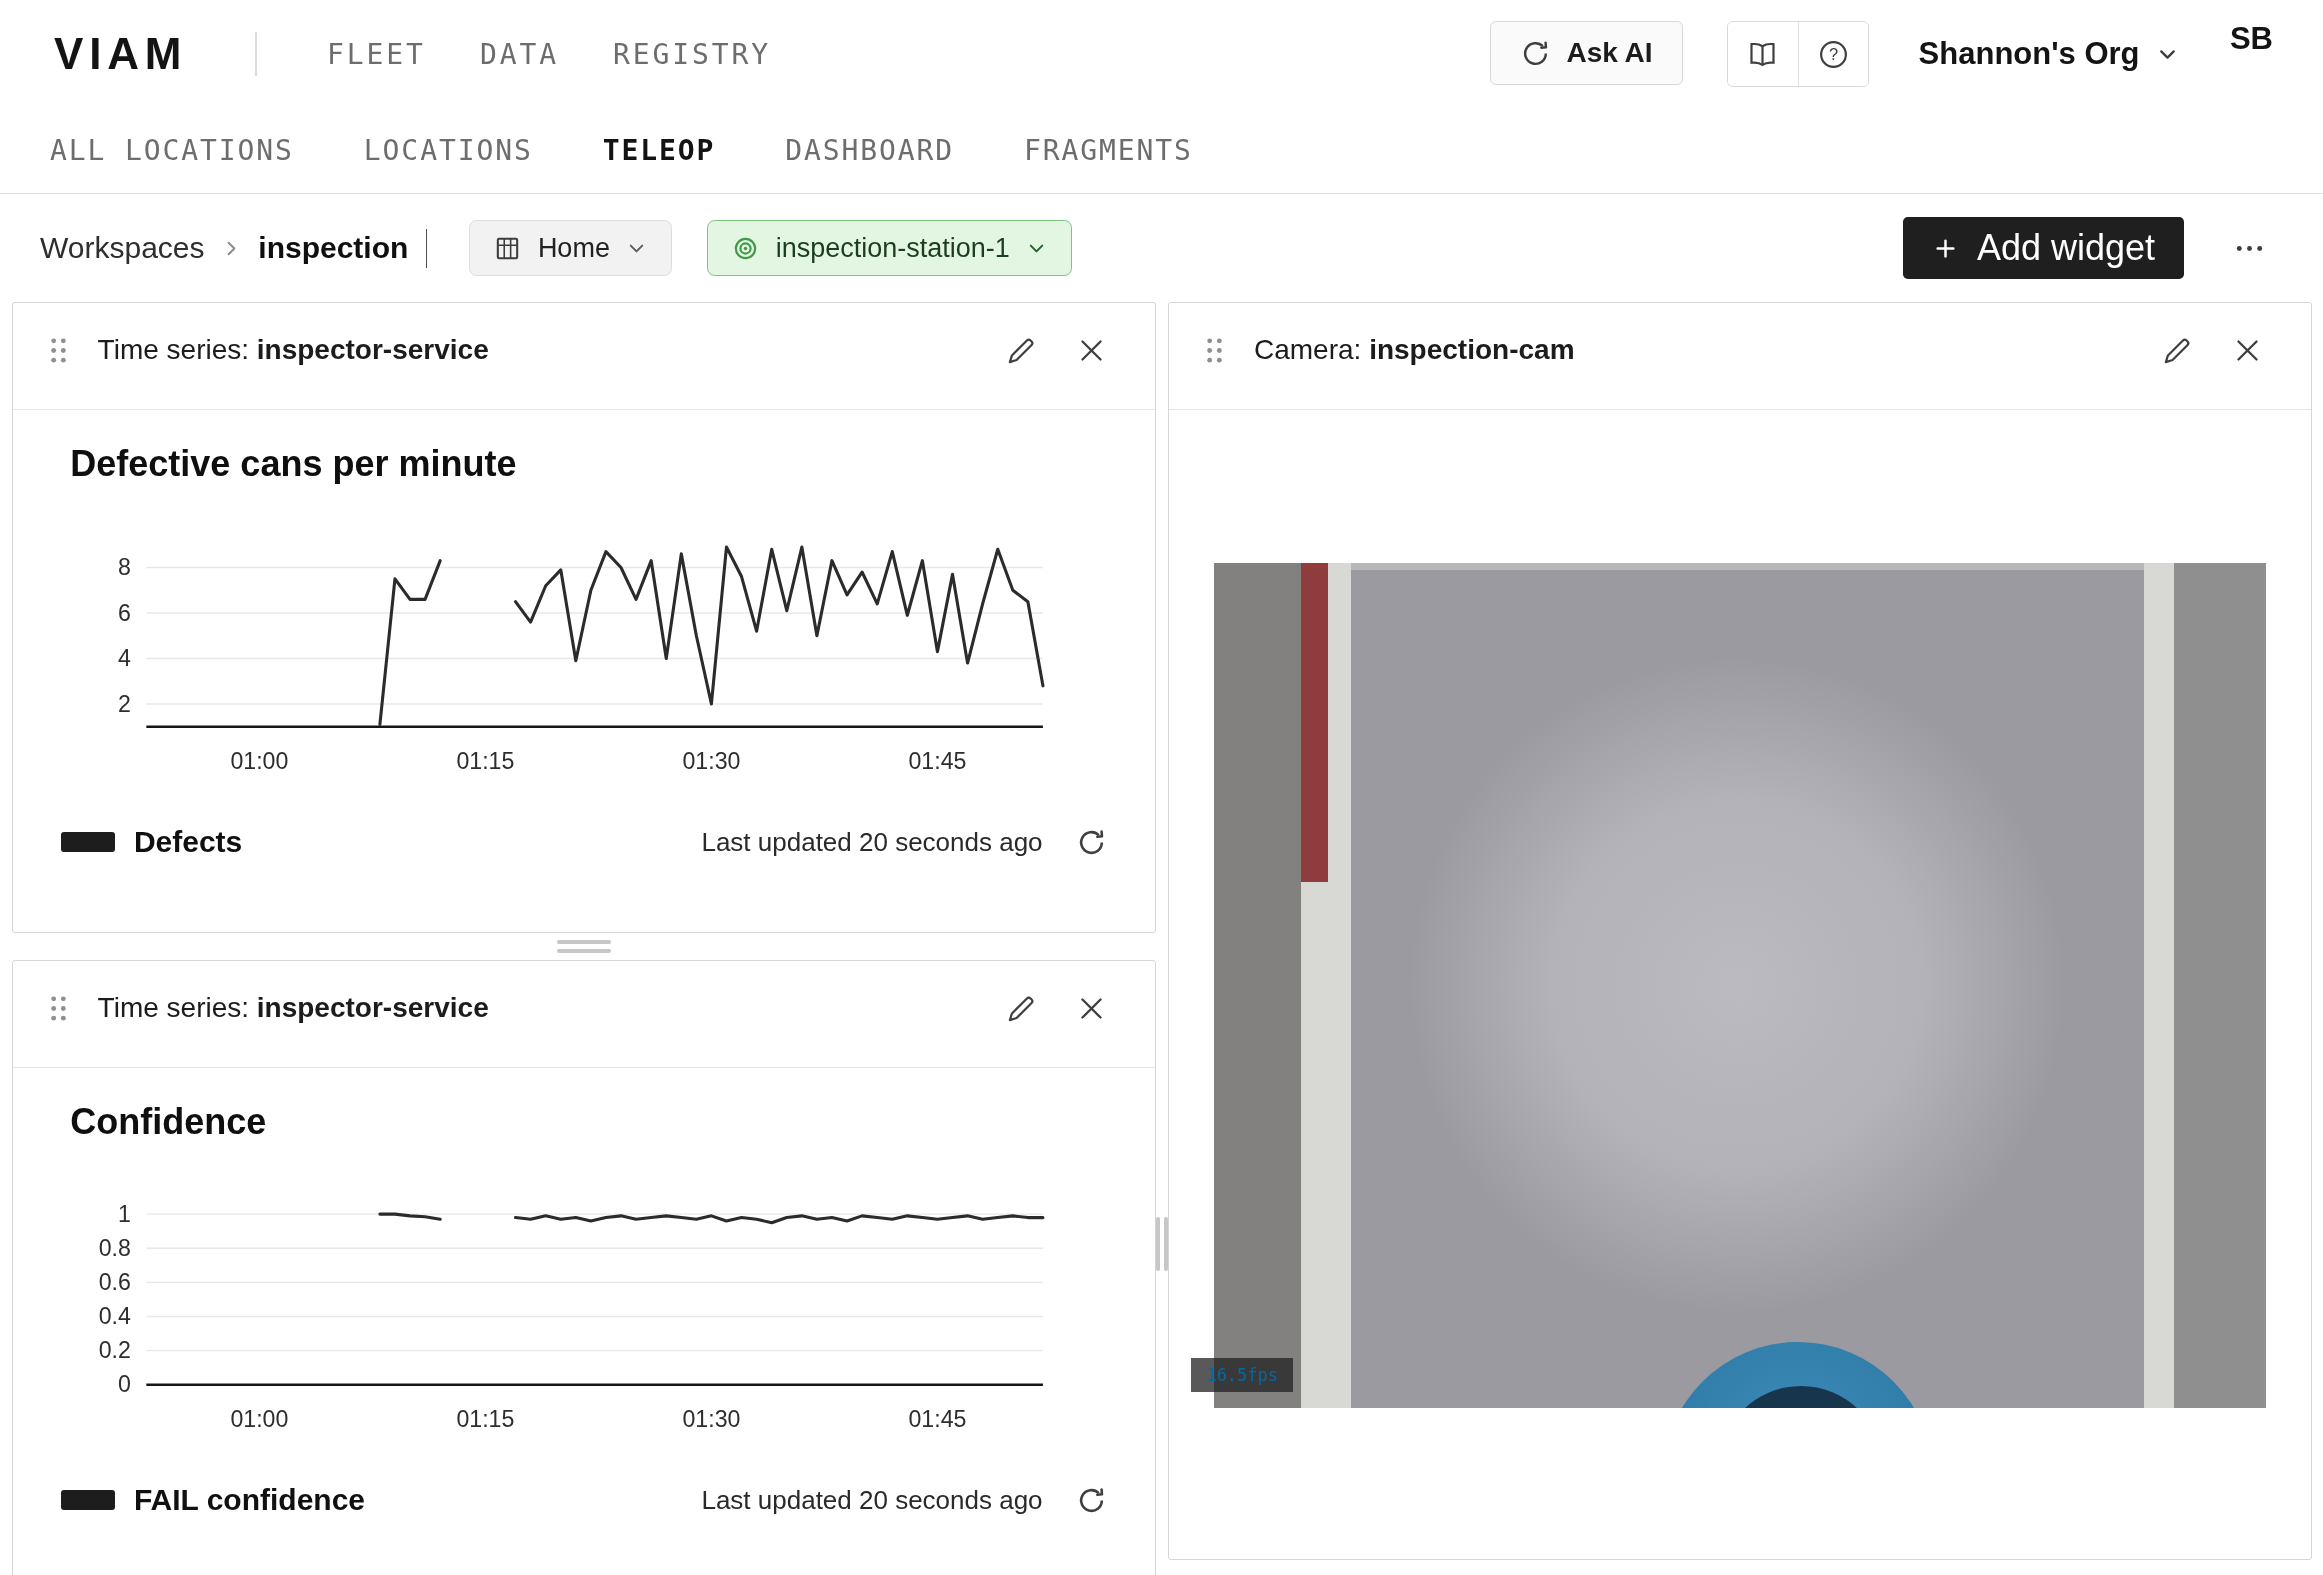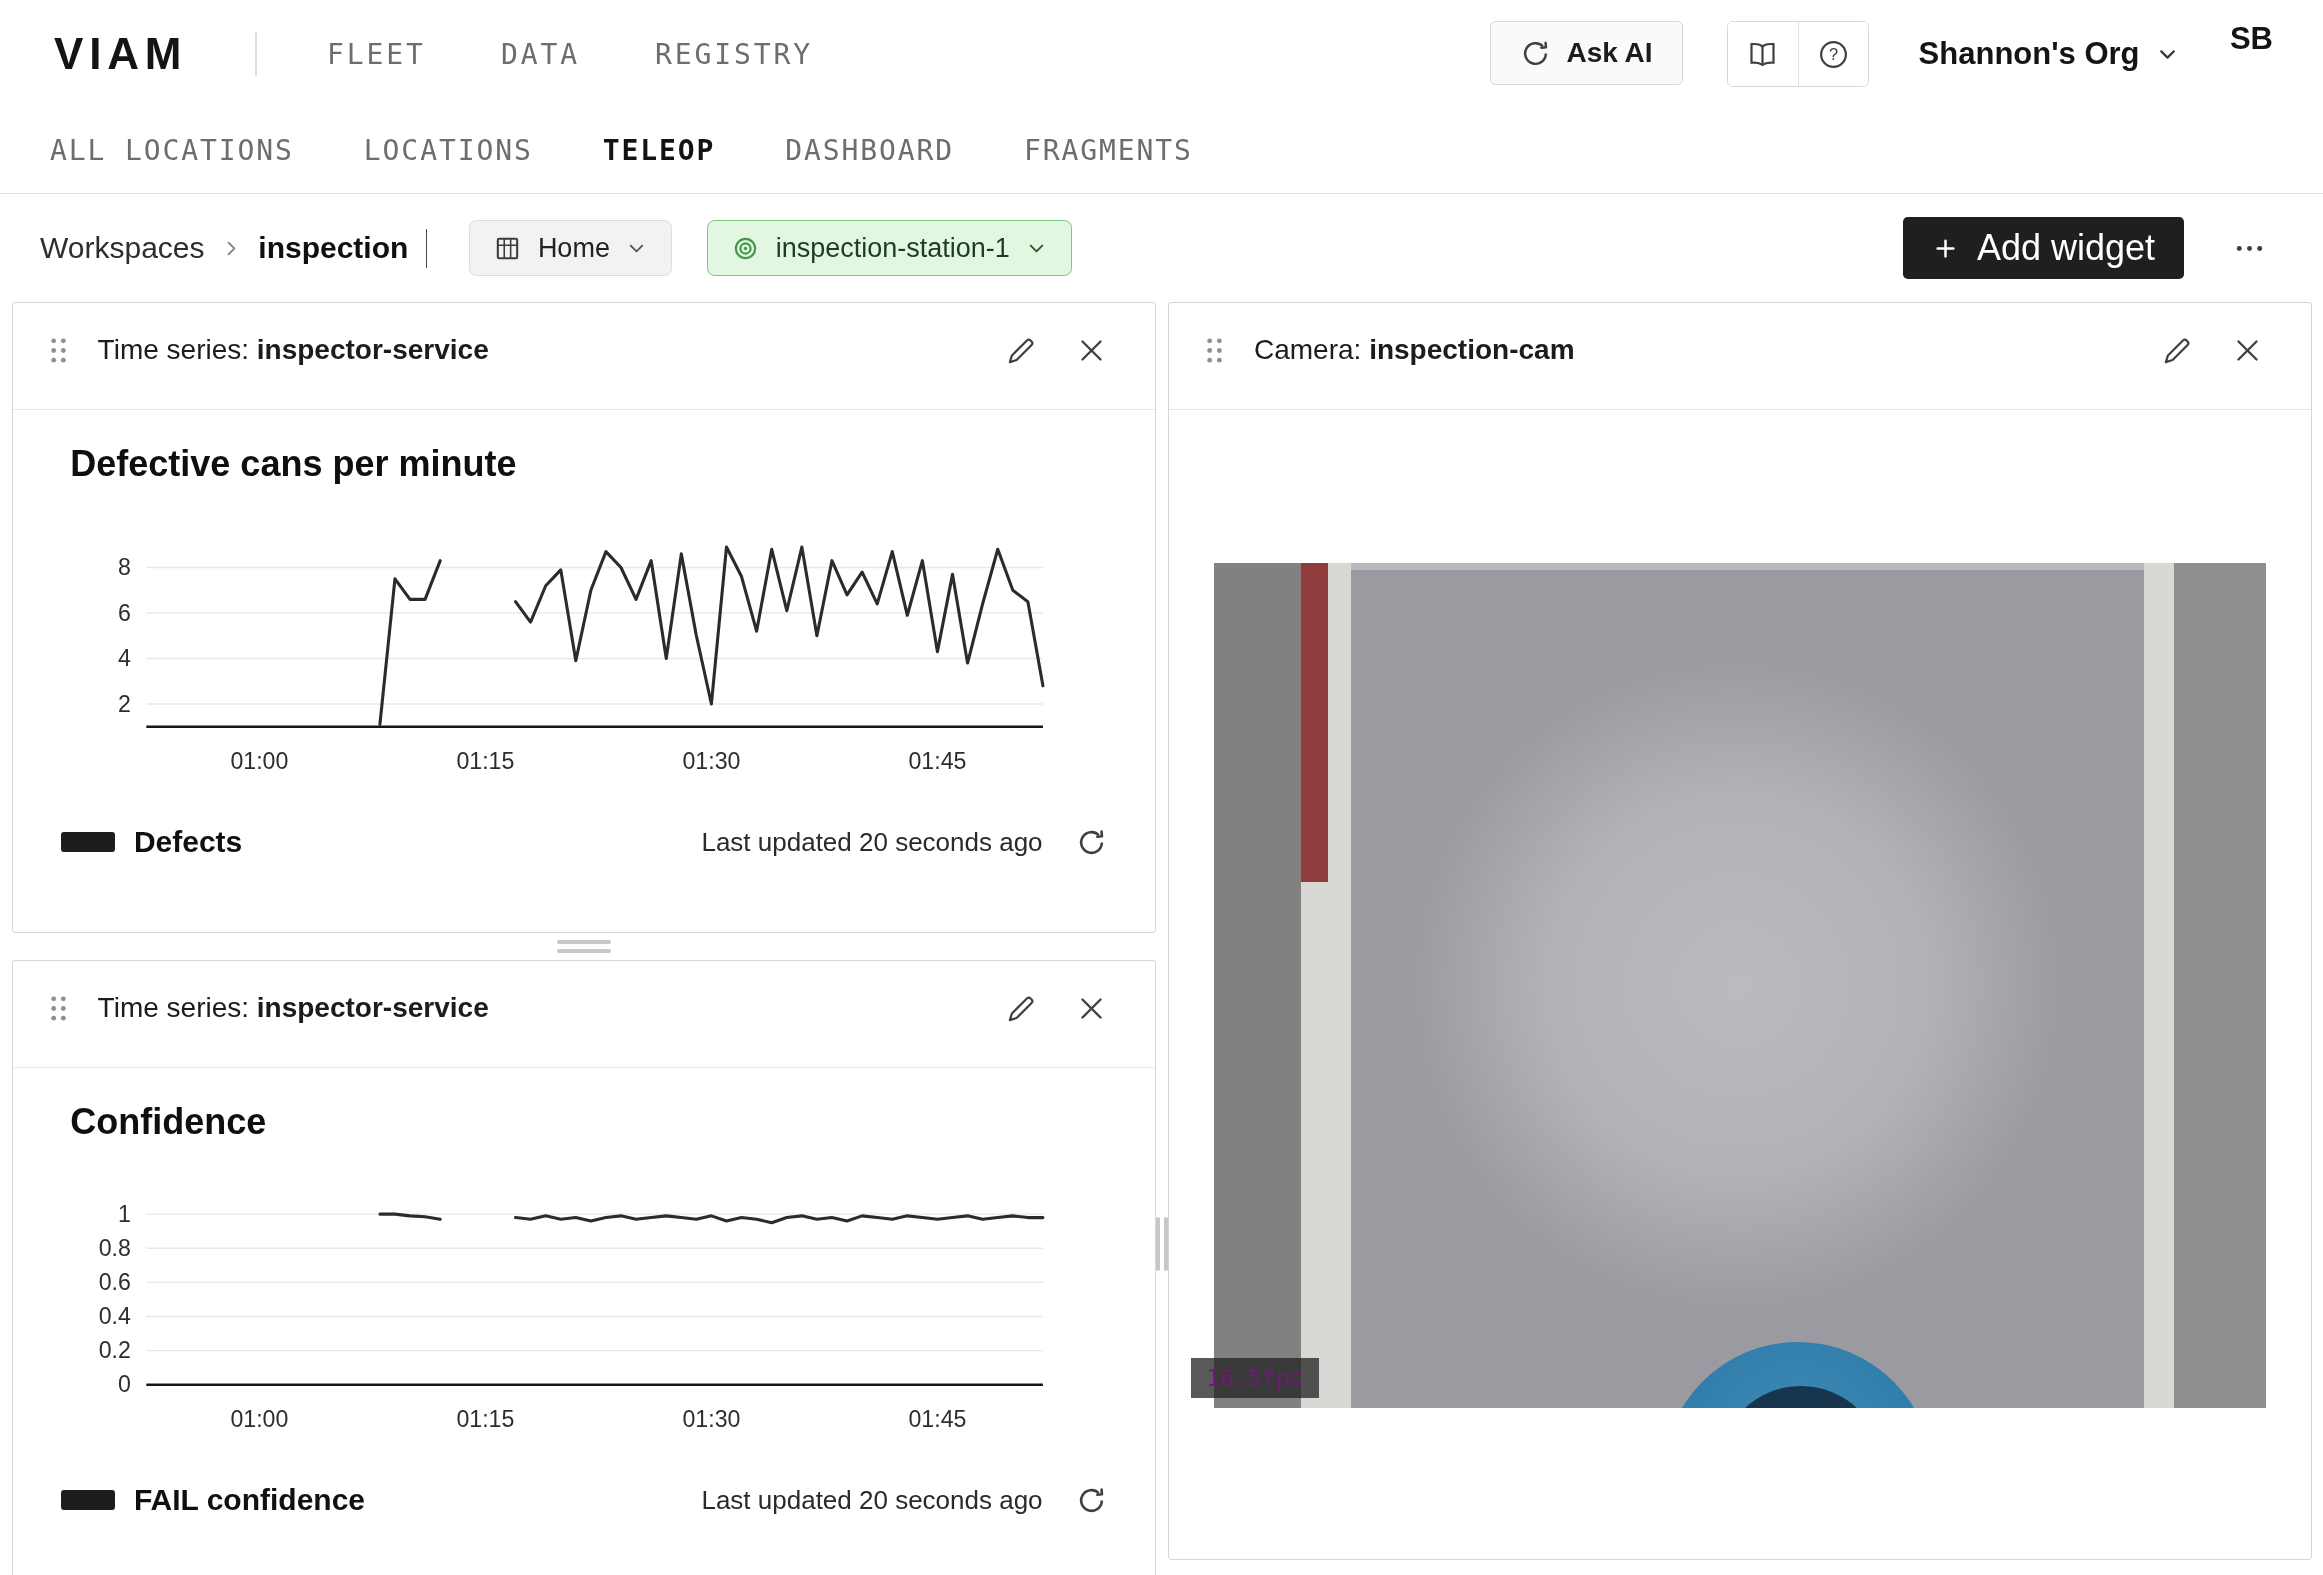--- a/index.html
+++ b/index.html
@@ -7,21 +7,21 @@
     width:2323px;height:1576px;overflow:hidden;background:#ffffff;
     font-family:"Liberation Sans",sans-serif;color:#1b1b1b;
     -webkit-font-smoothing:antialiased;
   }
   button{font-family:inherit;cursor:pointer}
 
   
   .topbar{height:108px;display:flex;align-items:center;padding:0 50px 0 54px;background:#fff}
   .logo{font-size:44px;font-weight:800;letter-spacing:5.8px;color:#141414}
   .logo-divider{width:1.9px;height:44px;background:#dcdcdc;margin:0 70px 0 68px}
-  .primary-nav{display:flex;gap:75px}
+  .primary-nav{display:flex;gap:54px}
   .primary-nav a{font-family:"DejaVu Sans Mono",monospace;font-size:28px;letter-spacing:2.9px;color:#6d6d6d;text-decoration:none}
   .top-right{margin-left:auto;display:flex;gap:44px}
   .ask-ai{height:64px;padding:0 29px;border:1.9px solid #d8d8d8;background:#fafafa;border-radius:5.8px;display:flex;gap:15.4px;align-items:center;font-size:28px;font-weight:600;color:#1c1c1c}
   .icon-group{display:flex;border:1.9px solid #d8d8d8;border-radius:5.8px;overflow:hidden;height:64px;background:#fff}
   .icon-group button{width:70px;display:flex;align-items:center;justify-content:center;background:#fff;border:none;color:#2e2e2e}
   .icon-group button + button{border-left:1.9px solid #e2e2e2}
   .org{display:flex;align-items:center;gap:15.4px;font-size:31px;font-weight:700;background:none;border:none;color:#141414}
   .avatar{font-size:31px;font-weight:700;color:#141414}
 
   
@@ -76,22 +76,22 @@
   .light-under-red{left:87px;top:319px;bottom:0;width:27px;background:#d8d8d5}
   .strip-light-left{left:114px;top:0;bottom:0;width:23px;background:#d8d8d5}
   .main-area{left:137px;right:122px;top:0;bottom:0;
     background:radial-gradient(circle 444px at 386px 422px,#bbbac0 0%,#b3b2b8 42%,#9b9aa0 74%)}
   .top-band{left:137px;right:122px;top:0;height:6.8px;background:#c6c5c3;opacity:.7}
   .strip-light-right{right:92px;top:0;bottom:0;width:30px;background:#d8d8d5}
   .strip-gray-right{right:0;top:0;bottom:0;width:92px;background:#8f8f90}
   .can{left:449px;top:779px;width:270px;height:270px;border-radius:50%;
     background:radial-gradient(circle at 50% 38%,#3e8cba 0%,#2e7aa6 70%,#2a6f98 100%)}
   .can-inner{left:505px;top:823px;width:164px;height:164px;border-radius:50%;background:#17364e}
-  .fps{position:absolute;left:-23px;top:795px;background:rgba(33,33,33,.75);color:#701a75;
-    font-family:"DejaVu Sans Mono",monospace;font-size:23px;line-height:1;padding:8.7px 15.4px}
+  .fps{position:absolute;left:-23px;top:795px;background:rgba(33,33,33,.75);color:#0369a1;
+    font-family:"DejaVu Sans Mono",monospace;font-size:17px;line-height:1;padding:8.7px 15.4px}
 </style>
 </head>
 <body>
 
 <header class="topbar">
   <div class="logo">VIAM</div>
   <div class="logo-divider"></div>
   <nav class="primary-nav">
     <a href="#">FLEET</a>
     <a href="#">DATA</a>

